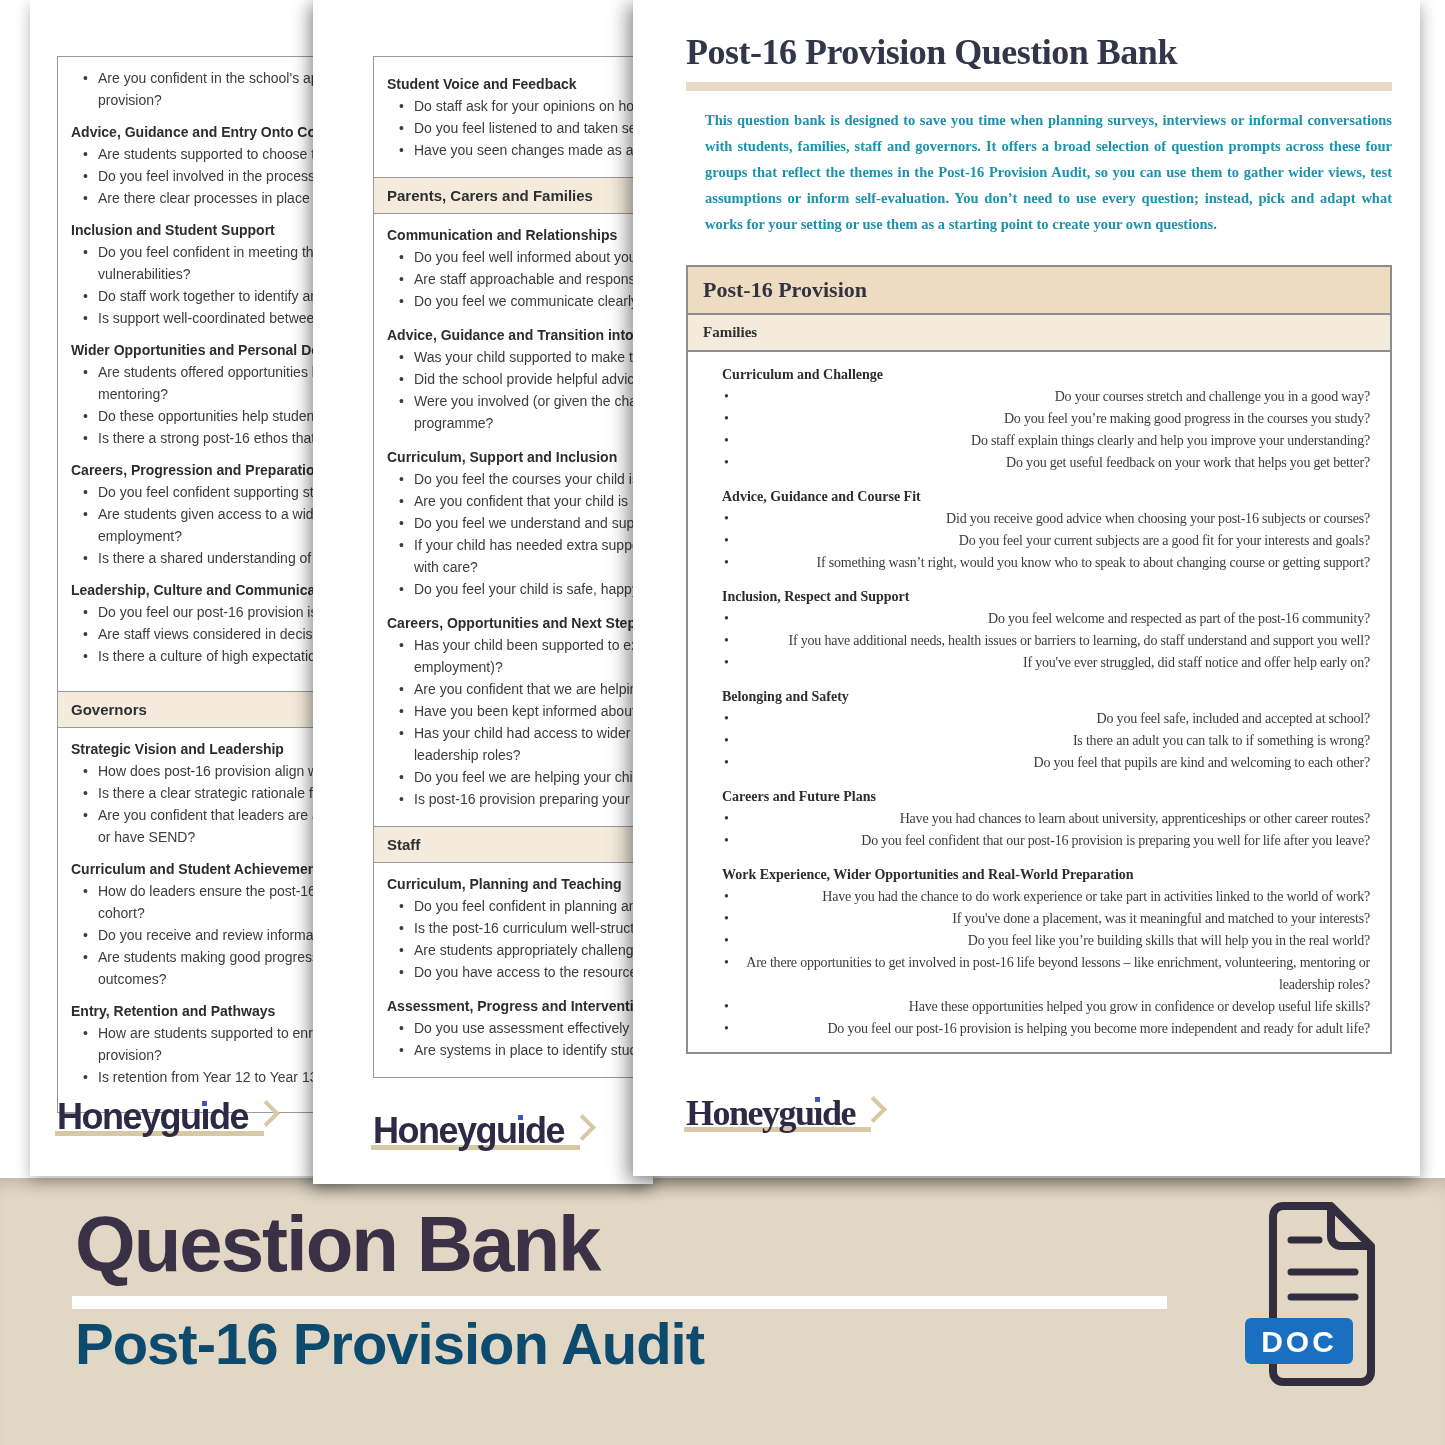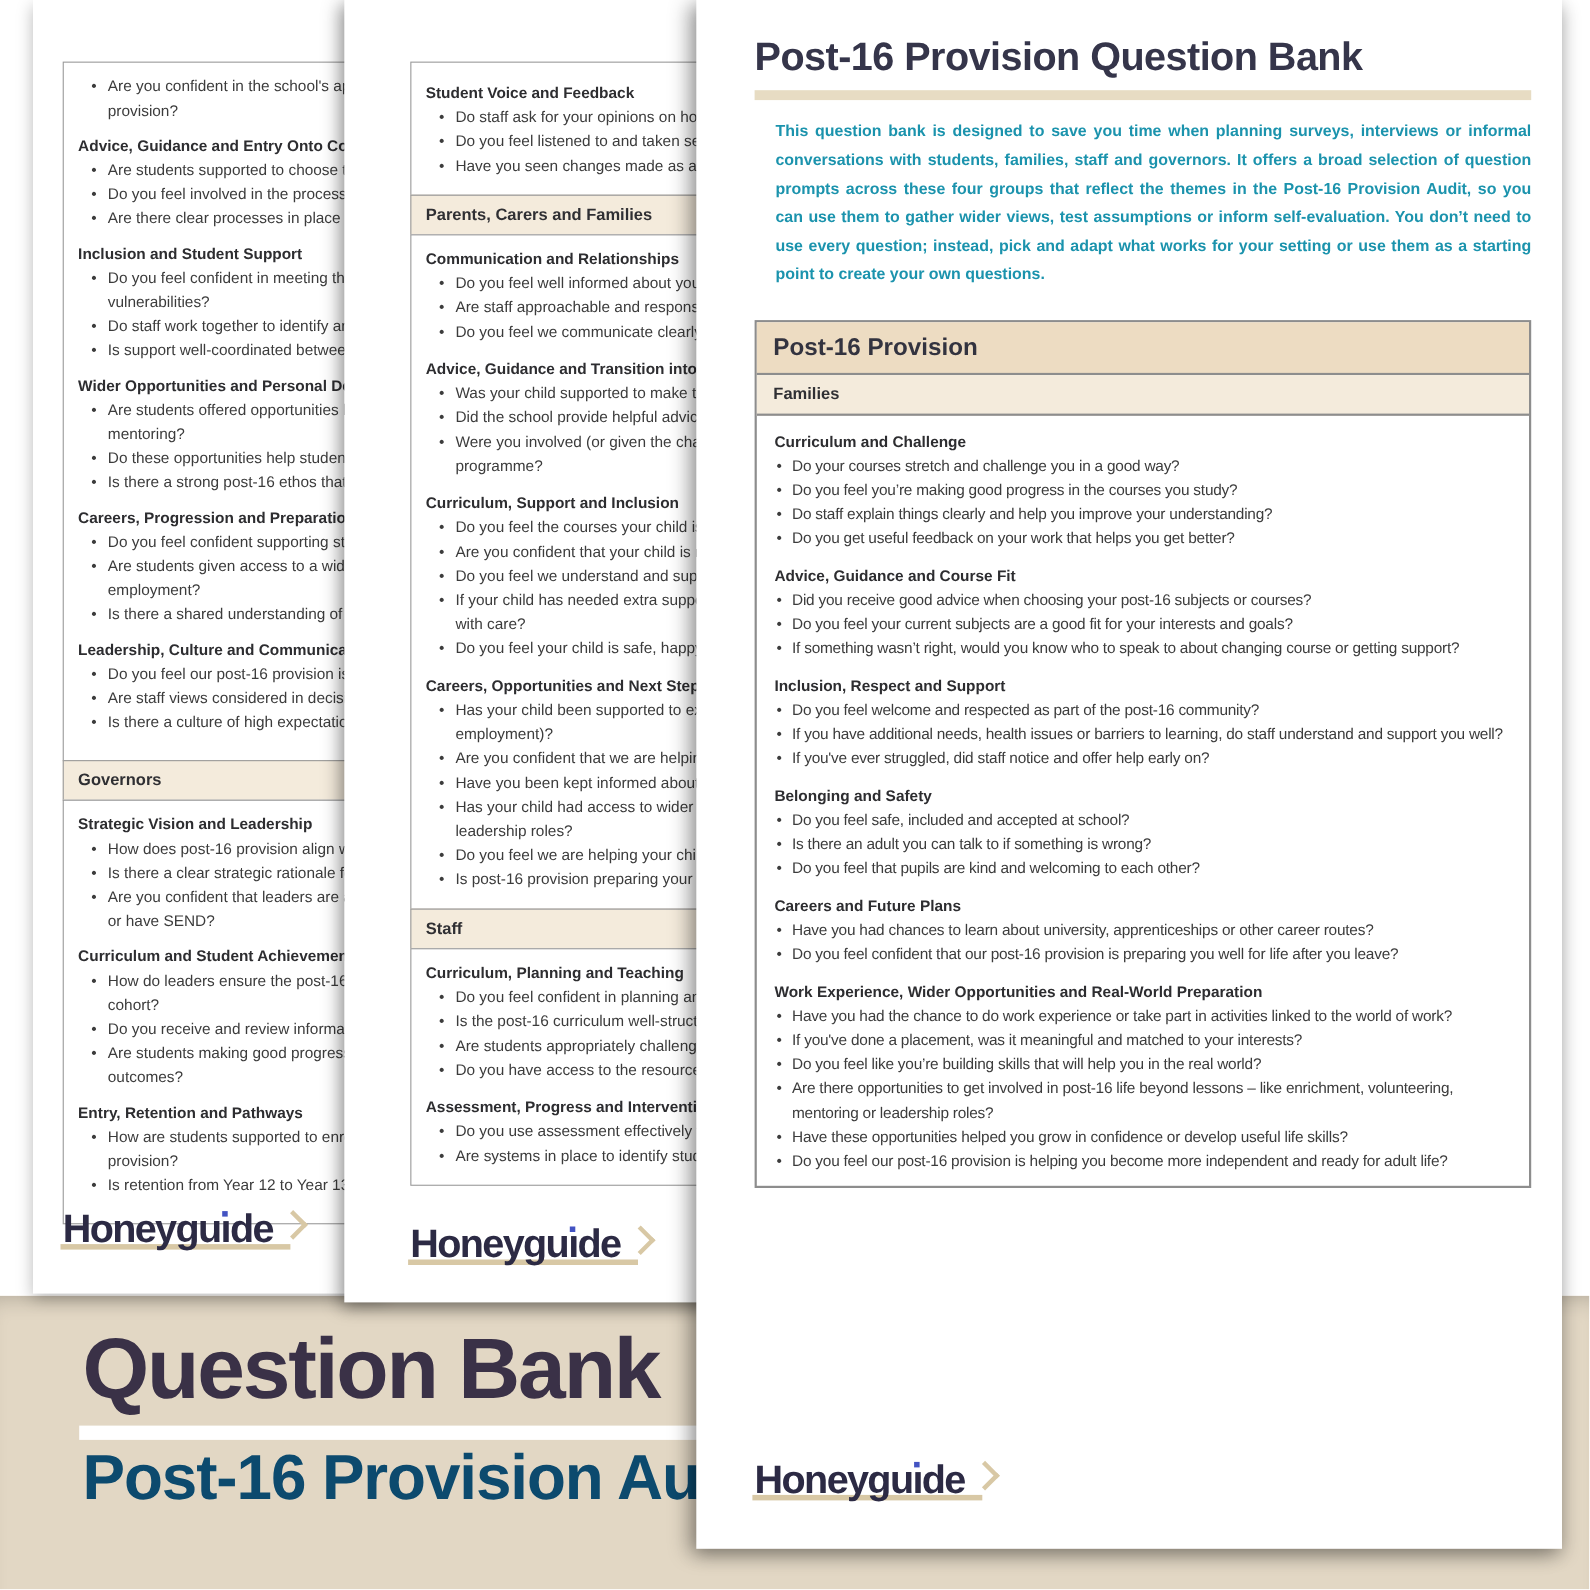--- a/index.html
+++ b/index.html
@@ -4,22 +4,22 @@
 <style>
   html,body{margin:0;padding:0;background:#fff;}
   .stage{position:relative;width:1445px;height:1445px;background:#ffffff;overflow:hidden;
          font-family:"Liberation Sans",sans-serif;color:#333;}
 
   
   .page{position:absolute;top:0;background:#fff;overflow:hidden;}
   #page1{left:30px;width:320px;height:1176px;z-index:2;box-shadow:0 5px 14px rgba(0,0,0,.28);}
   #page2{left:313px;width:340px;height:1184px;z-index:3;
          box-shadow:-6px 4px 16px rgba(0,0,0,.25), 0 5px 14px rgba(0,0,0,.28);}
-  #page3{left:633px;width:787px;height:1408px;z-index:4;
-         box-shadow:-8px 4px 18px rgba(0,0,0,.25), 0 6px 16px rgba(0,0,0,.3);}
+  #page3{left:633px;width:787px;height:1176px;z-index:4;
+         box-shadow:-8px 4px 18px rgba(0,0,0,.25), 0 6px 16px rgba(0,0,0,.3);font-family:Liberation Serif, serif;}
 
   #page1-content{margin:56px 0 0 27px;width:660px;}
   #page2-content{margin:56px 0 0 60px;width:620px;}
 
   
   .qbox{border:1px solid #9a9a9a;background:#fff;padding:10px 0 14px 13px;}
   .subhead{border:1px solid #9a9a9a;margin-top:-1px;background:#f4ebdc;
            padding:9px 13px;font-weight:700;font-size:15px;color:#2f2f33;}
   .subhead + .qbox{margin-top:-1px;}
   #page2-content .qbox:first-child{padding-top:16px;}
@@ -38,22 +38,22 @@
   
   .p3-inner{padding:30px 28px 0 53px;}
   .p3-title{font-size:36px;font-weight:700;color:#35354a;letter-spacing:-0.5px;line-height:44px;}
   .p3-bar{height:9px;background:#e7dcc3;margin-top:8px;}
   .intro{margin-top:16px;color:#1b93ad;font-weight:700;font-size:14.5px;line-height:26px;text-align:justify;margin-left:19px;}
   .ftable{margin-top:28px;border:2px solid #8d8d8d;}
   .fhead{background:#eddcc2;border-bottom:2px solid #8d8d8d;padding:10px 15px;
          font-size:22px;font-weight:700;color:#33333f;}
   .fsub{background:#f4ebdc;border-bottom:2px solid #8d8d8d;padding:9px 15px;
         font-size:15px;font-weight:700;color:#2f2f33;}
-  .fbody{padding:12px 20px 10px 16px;}
-  .fbody .qlist{padding-left:2px;}
+  .fbody{padding:12px 20px 10px 16px;margin-left:18px;}
+  .fbody .qlist{padding-left:2px;text-align:right;}
   .fbody .qitem{padding-left:14px;letter-spacing:-0.2px;}
 
   
   .logo{position:absolute;height:46px;white-space:nowrap;}
   #page1 .logo{left:27px;bottom:36px;}
   #page2 .logo{left:60px;bottom:30px;}
   #page3 .logo{left:53px;bottom:40px;}
   .logo-bar{position:absolute;left:-2px;right:6px;bottom:4px;height:5px;background:#d8c8a5;}
   .logo-chev{position:absolute;right:-6px;top:10px;width:15px;height:15px;
              border-top:4px solid #d8c8a5;border-right:4px solid #d8c8a5;transform:rotate(45deg);}

